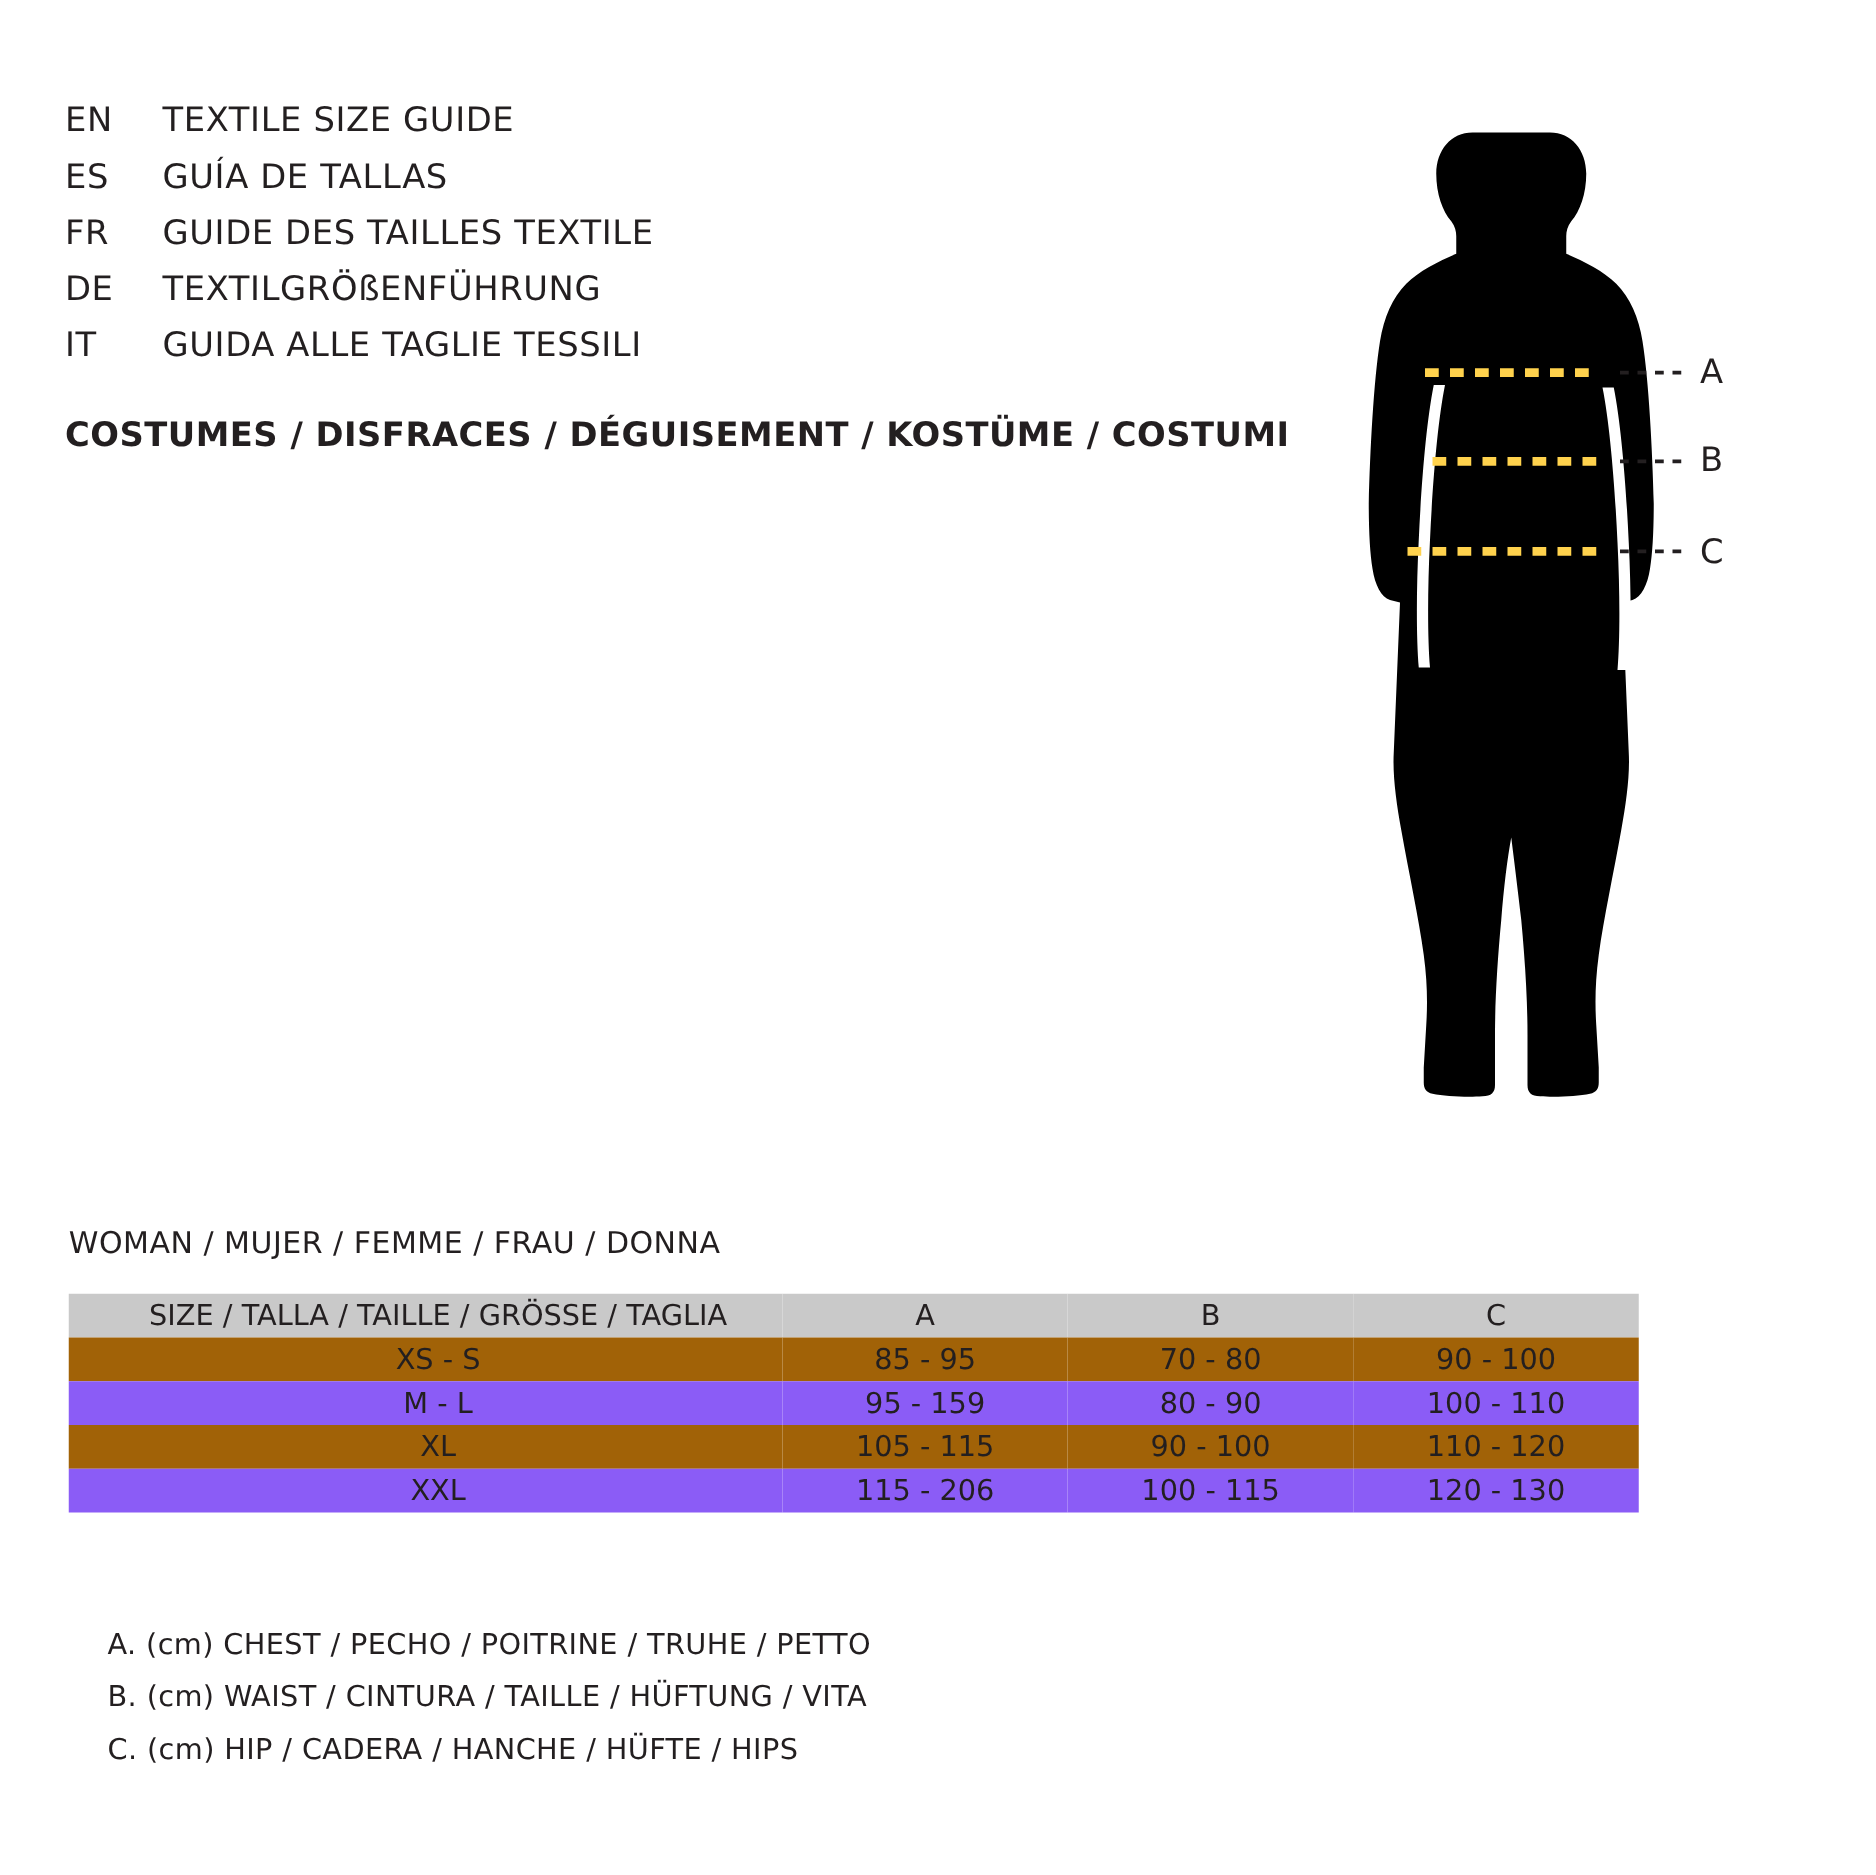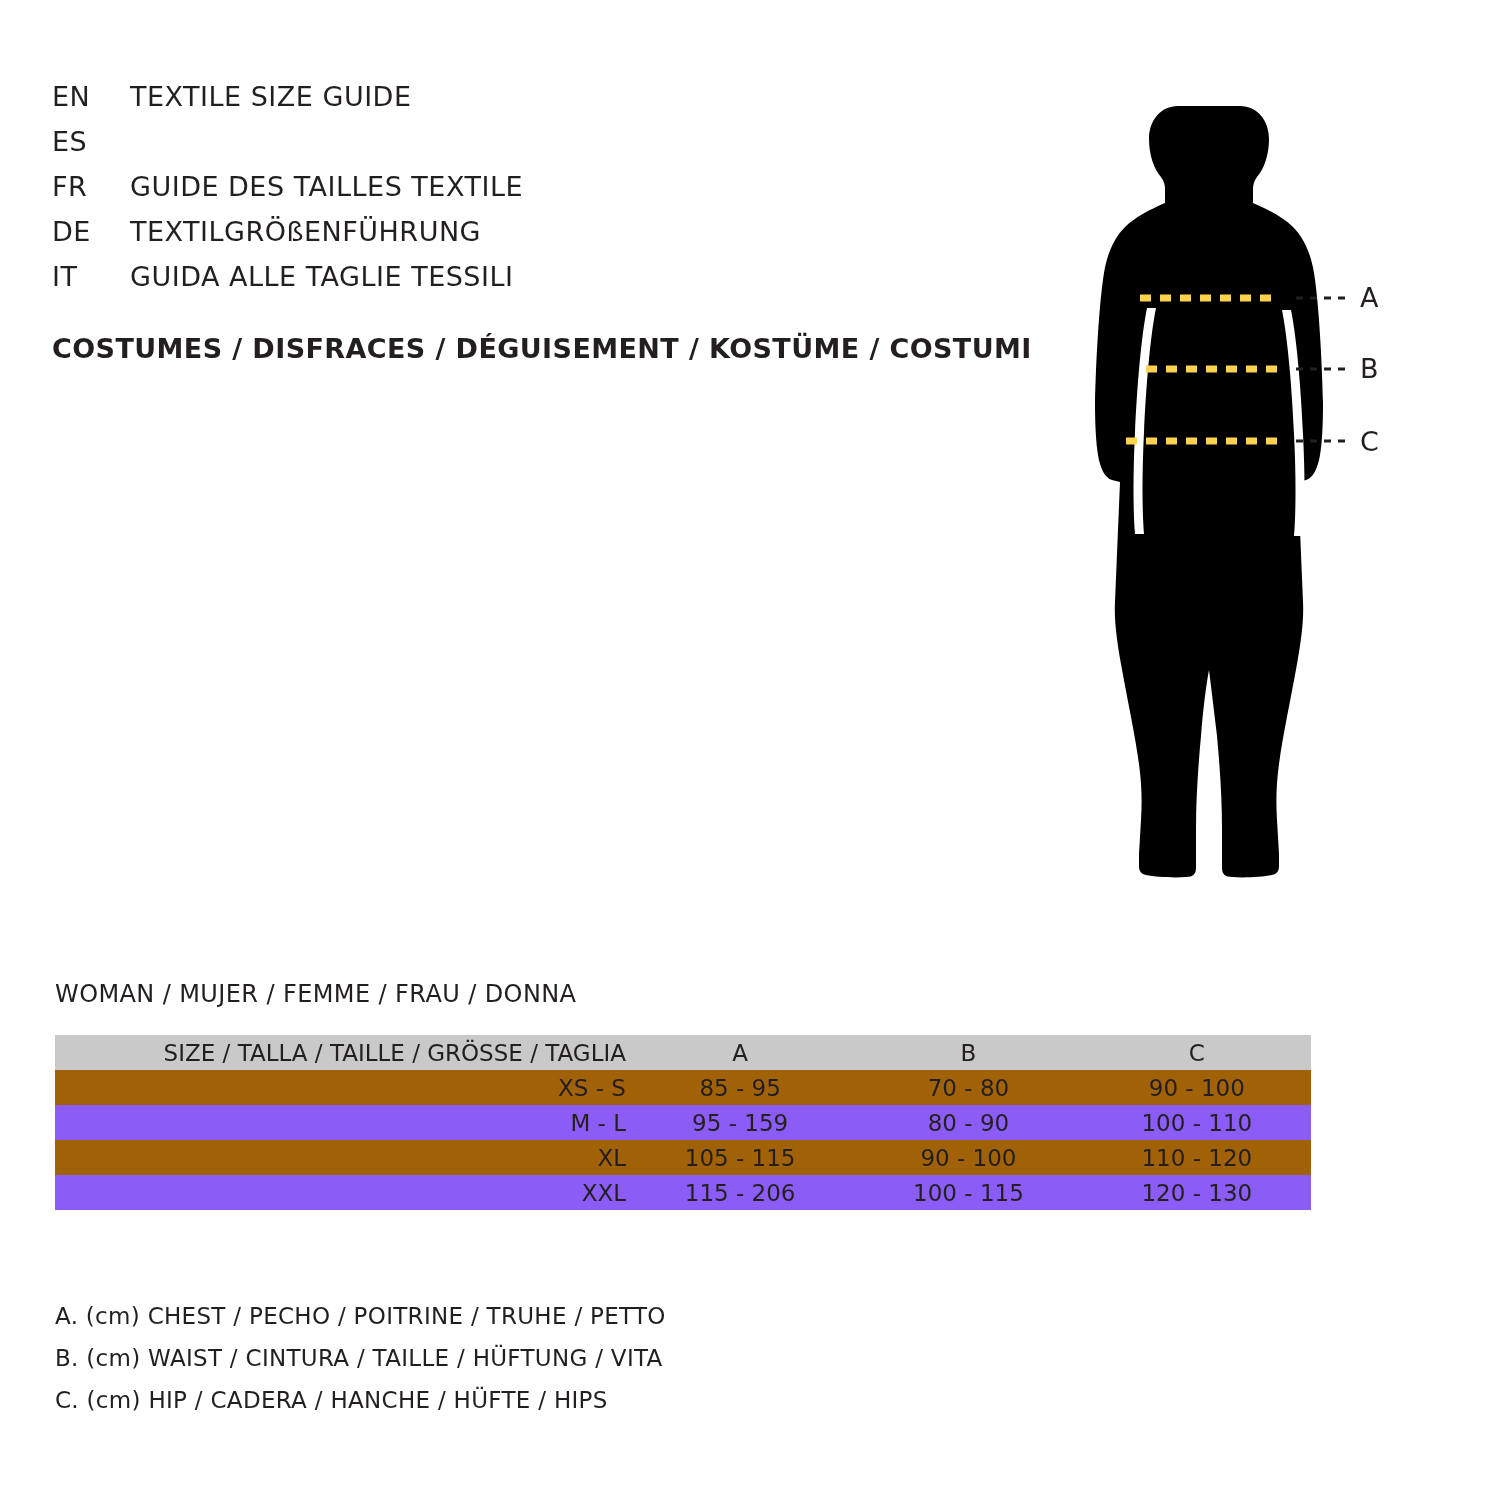--- a/index.html
+++ b/index.html
@@ -94,21 +94,21 @@
   table.size-table th,
   table.size-table td {
     padding: 0;
     height: 35px;
     font-weight: normal;
     text-align: center;
     vertical-align: middle;
   }
   table.size-table th.head-size,
   table.size-table td.cell-size {
-    text-align: right;
+    text-align: center;
     padding-left: 20px;
     width: 560px;
   }
   table.size-table tr.header-row {
     background: #c9c9c9;
   }
   table.size-table tr.row-alt {
     background: #8b5cf6;
   }
   table.size-table tr.row-plain {
@@ -121,32 +121,34 @@
     position: absolute;
     left: 55px;
     top: 1295px;
     font-size: 23px;
     color: #231f20;
     letter-spacing: 0.3px;
   }
   .footnote-line {
     height: 42px;
     line-height: 42px;
+    margin-left: 31px;
   }
 </style>
 </head>
 <body>
 
 <div class="lang-block">
   <div class="lang-row">
     <span class="lang-code">EN</span>
     <span class="lang-text">TEXTILE SIZE GUIDE</span>
   </div>
   <div class="lang-row">
     <span class="lang-code">ES</span>
+    <span class="lang-text">GUÍA DE TALLAS</span>
   </div>
   <div class="lang-row">
     <span class="lang-code">FR</span>
     <span class="lang-text">GUIDE DES TAILLES TEXTILE</span>
   </div>
   <div class="lang-row">
     <span class="lang-code">DE</span>
     <span class="lang-text">TEXTILGRÖßENFÜHRUNG</span>
   </div>
   <div class="lang-row">

